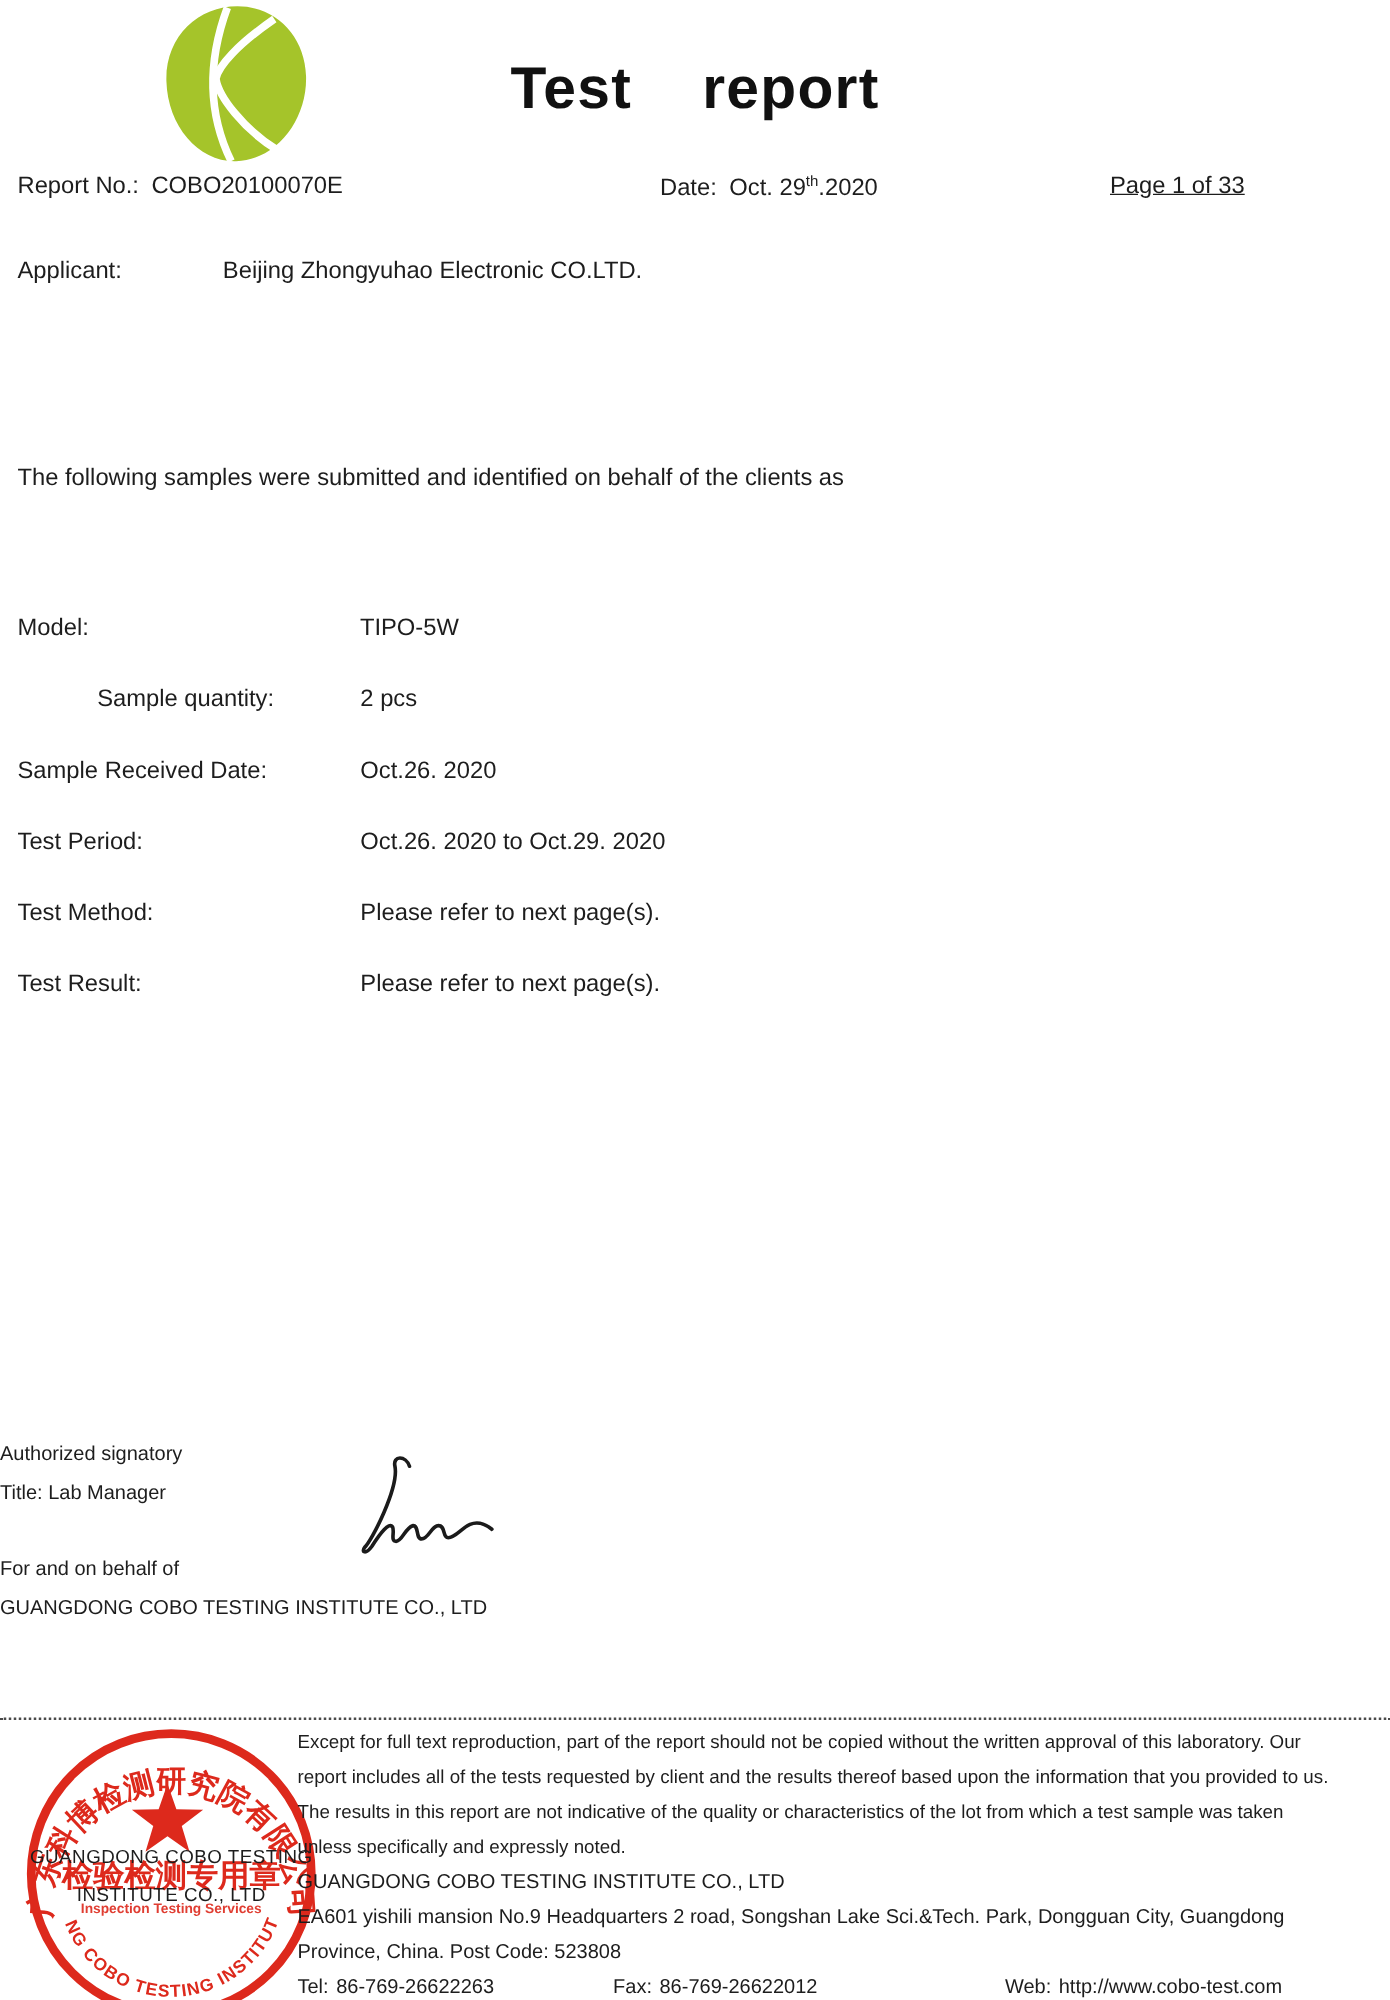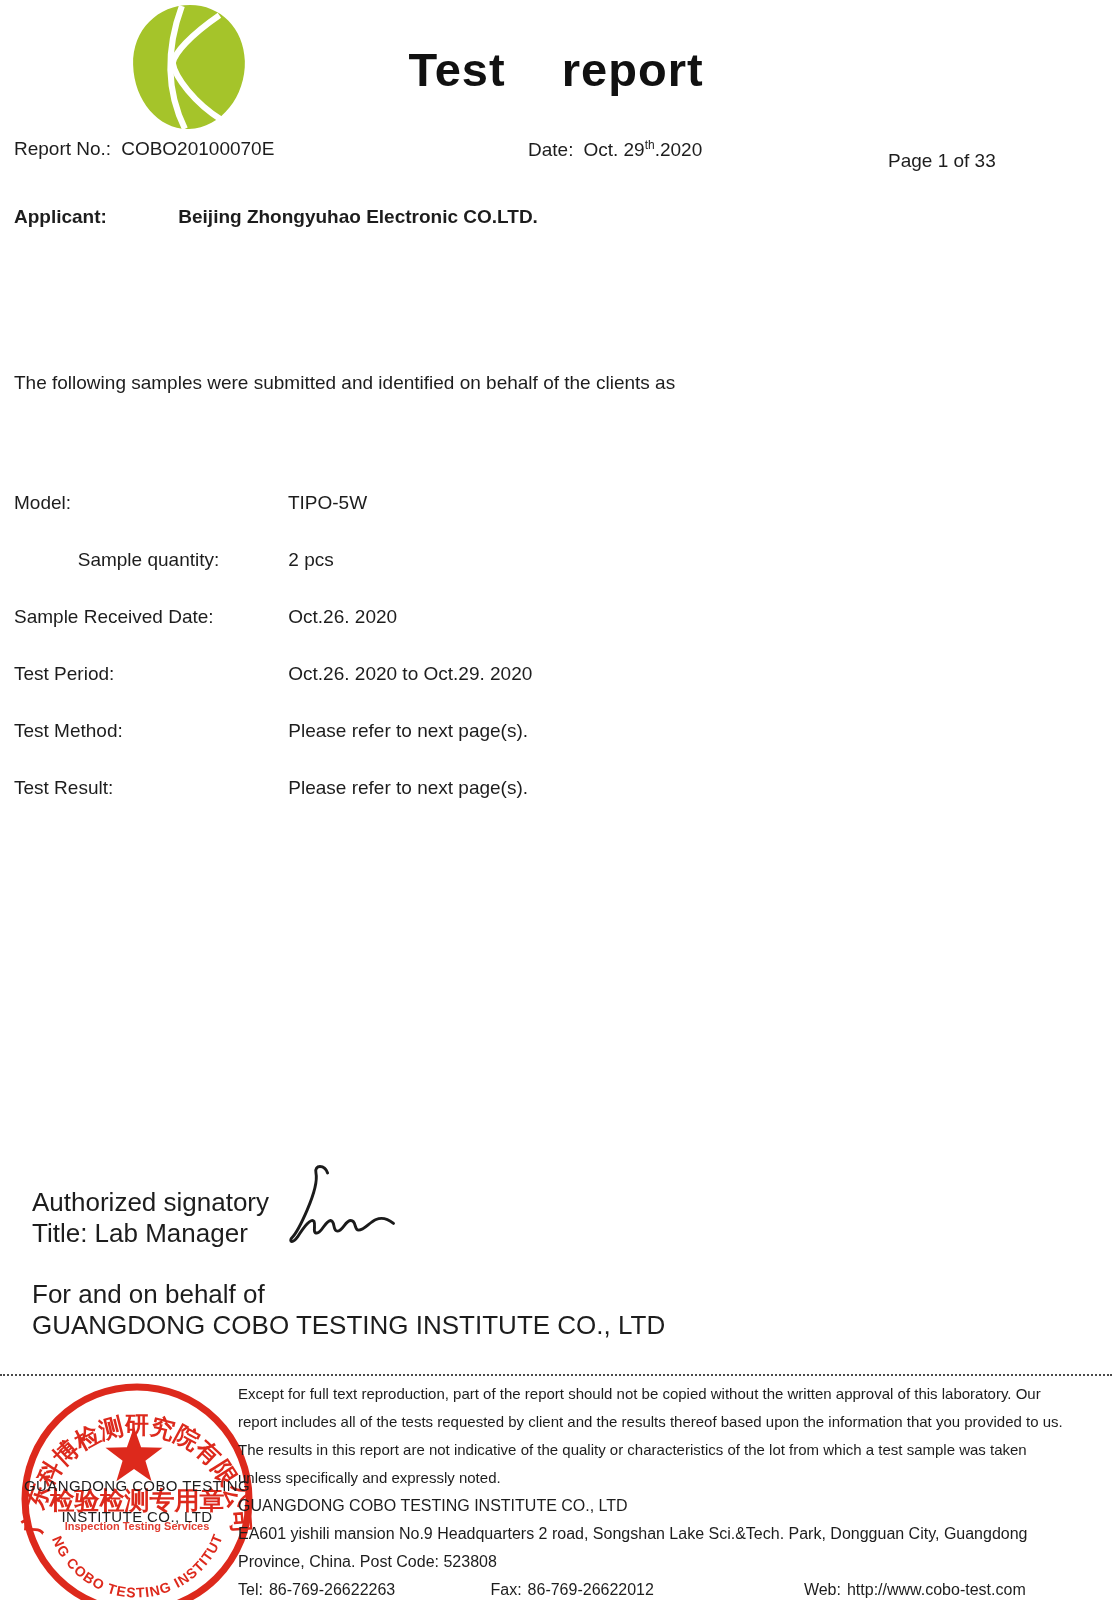--- a/index.html
+++ b/index.html
@@ -16,33 +16,33 @@
   
   .logo-svg{position:absolute;left:126px;top:2px;width:128px;height:130px;}
   .doc-title{
     position:absolute;left:0;top:42px;width:100%;
     text-align:center;font-size:47px;font-weight:bold;
     white-space:pre;letter-spacing:1px;color:#111;
   }
   .meta-row{position:absolute;top:138px;left:0;width:100%;font-size:19px;}
   .meta-report{position:absolute;left:14px;top:0;}
   .meta-date{position:absolute;left:528px;top:0;}
-  .meta-page{position:absolute;left:888px;top:12px;}
+  .meta-page{position:absolute;left:888px;top:0;text-decoration:underline;}
   .meta-val{margin-left:10px;}
   sup{font-size:12px;}
 
   
   .field{position:absolute;left:14px;font-size:19px;white-space:nowrap;}
   .field .lbl{display:inline-block;}
   .party .lbl{width:159px;}
   .sample .lbl{width:269px;}
   .intro{position:absolute;left:14px;top:372px;font-size:19px;}
 
   
-  .sig-text{position:absolute;left:32px;font-size:26px;margin-top:32px;}
+  .sig-text{position:absolute;left:0;font-size:16px;}
   .sig-svg{position:absolute;left:283px;top:1158px;width:126px;height:92px;}
 
   
   .dotted-rule{
     position:absolute;left:0;top:1374px;width:1112px;height:0;
     border-top:2px dotted #4a4a4a;
   }
   .stamp-wrap{position:absolute;left:16px;top:1381px;width:242px;height:242px;}
   .stamp-svg{position:absolute;left:0;top:0;width:242px;height:242px;}
   .stamp-overlay{
@@ -78,21 +78,21 @@
   <div class="meta-row">
     <span class="meta-report">
       <span>Report No.:</span><span class="meta-val">COBO20100070E</span>
     </span>
     <span class="meta-date">
       <span>Date:</span><span class="meta-val"><span>Oct. 29</span><sup>th</sup><span>.2020</span></span>
     </span>
     <span class="meta-page">Page 1 of 33</span>
   </div>
 
-  <div class="field party" style="top:206px;font-weight:bold;">
+  <div class="field party" style="top:206px;">
     <span class="lbl">Applicant:</span>
     <span>Beijing Zhongyuhao Electronic CO.LTD.</span>
   </div>
 
   <div class="intro">The following samples were submitted and identified on behalf of the clients as</div>
 
   <div class="field sample" style="top:492px;">
     <span class="lbl">Model:</span>
     <span>TIPO-5W</span>
   </div>

